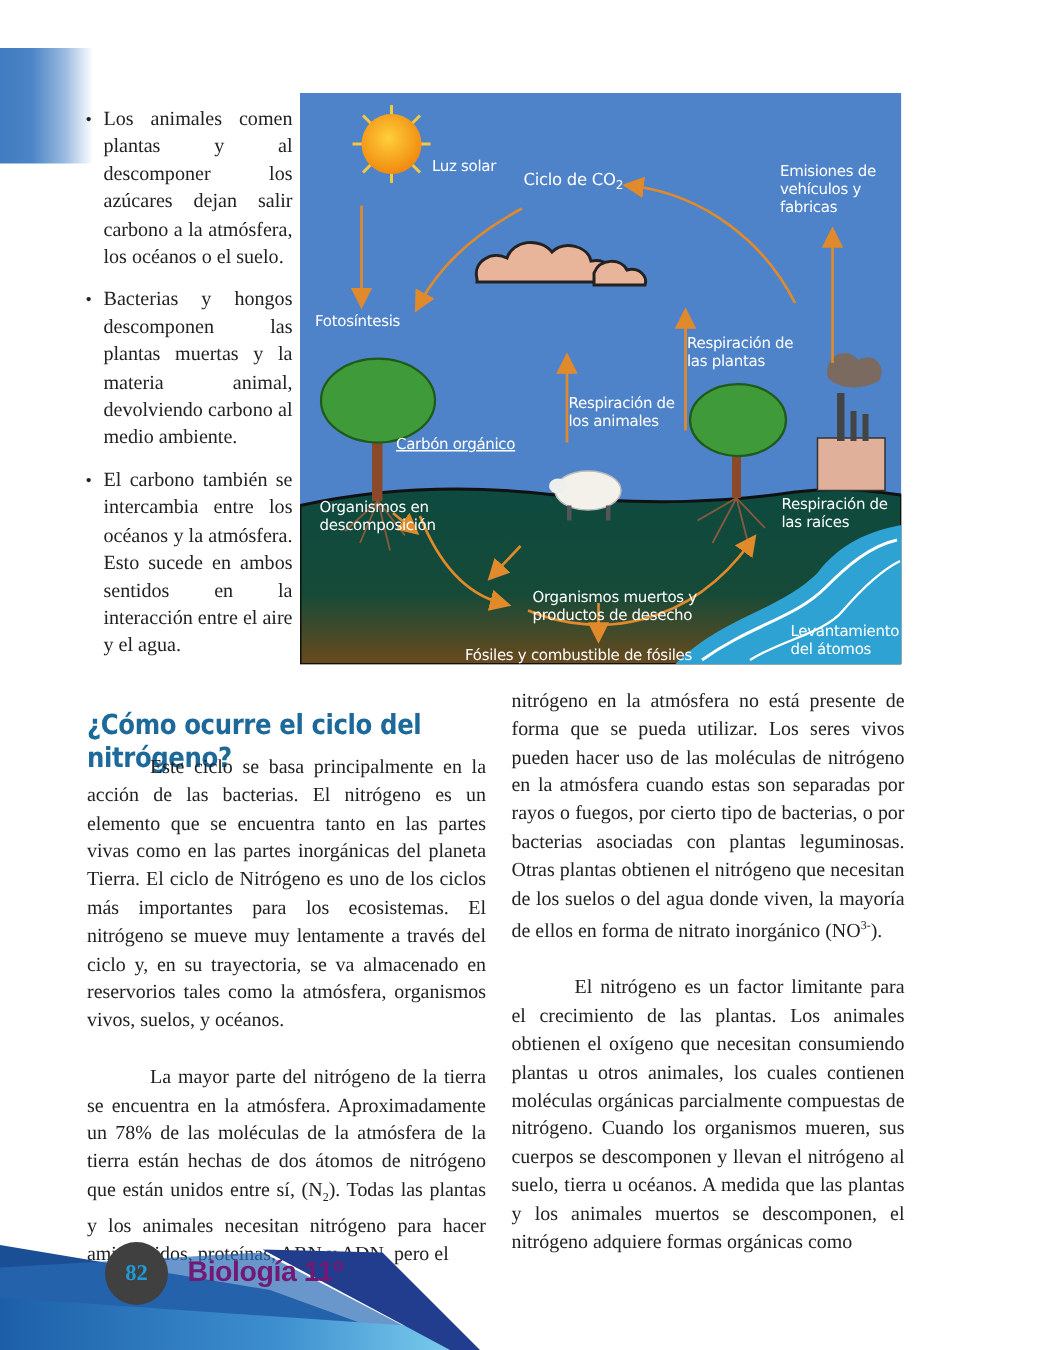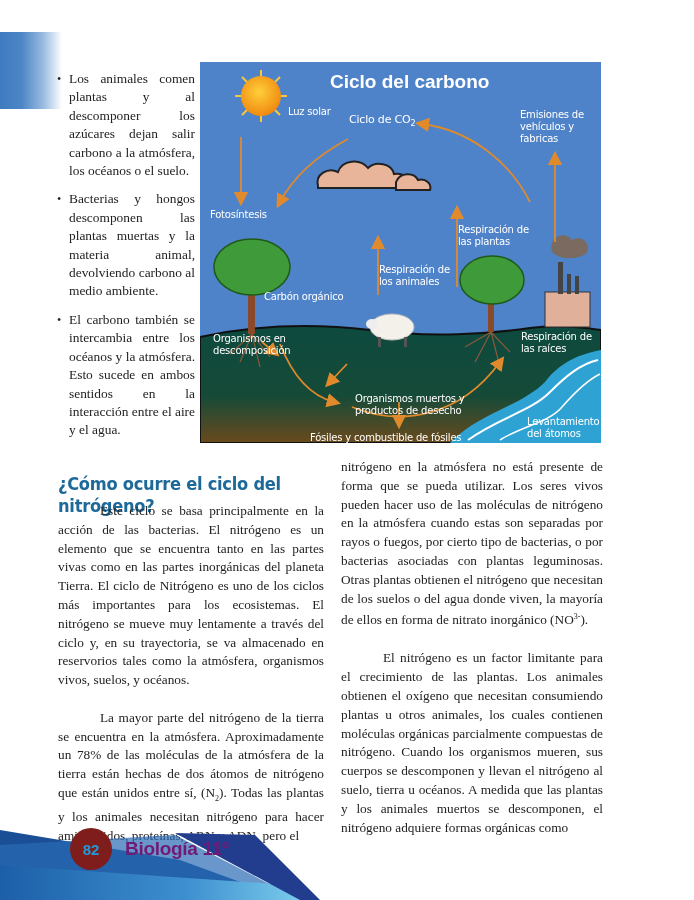--- a/index.html
+++ b/index.html
@@ -14,21 +14,21 @@
   .dlabel { position: absolute; color: #fff; font-family: "DejaVu Sans", sans-serif; font-size: 10px; line-height: 12px; white-space: nowrap; letter-spacing: -0.2px; }
   .dtitle { position: absolute; left: 130px; top: 9px; color: #fff; font-family: "Liberation Sans", sans-serif; font-weight: bold; font-size: 19px; }
   .section-title { position: absolute; left: 58px; top: 458px; width: 270px; font-family: "DejaVu Sans", sans-serif; font-weight: bold; font-size: 18.5px; line-height: 22px; color: #1d6a9a; letter-spacing: -0.3px; transform: scaleX(0.88); transform-origin: left top; }
   .col { position: absolute; font-size: 13.3px; line-height: 18.8px; text-align: justify; }
   .col p { margin: 0; text-indent: 42px; }
   .col p.noindent { text-indent: 0; }
   .col p + p { margin-top: 18.8px; }
   .col-left { left: 58px; top: 502px; width: 266px; }
   .col-right { left: 341px; top: 458px; width: 262px; }
   .footer { position: absolute; left: 0; top: 815px; width: 694px; height: 85px; }
-  .page-circle { position: absolute; left: 70px; top: 828px; width: 42px; height: 42px; border-radius: 50%; background: #7f1d1d; display: flex; align-items: center; justify-content: center; font-family: Liberation Sans, sans-serif; font-weight: bold; font-size: 15px; color: #1f9ad6; }
+  .page-circle { position: absolute; left: 70px; top: 828px; width: 42px; height: 42px; border-radius: 50%; background: #404040; display: flex; align-items: center; justify-content: center; font-family: Liberation Serif, serif; font-weight: bold; font-size: 15px; color: #1f9ad6; }
   .book-title { position: absolute; left: 125px; top: 838px; font-family: "Liberation Sans", sans-serif; font-weight: bold; font-size: 19px; color: #701a75; letter-spacing: -0.3px; }
   sub, sup { font-size: 8px; }
 </style>
 </head>
 <body>
 
 <div class="corner-tab"></div>
 
 <div class="bullets">
   <div class="bullet">
@@ -106,38 +106,37 @@
       <line x1="355" y1="180" x2="355" y2="96"></line>
       <line x1="257" y1="225" x2="257" y2="150"></line>
       <line x1="178" y1="233" x2="178" y2="180"></line>
       <path d="M62,280 L74,290"></path>
       <path d="M80,282 C95,320 115,335 134,340"></path>
       <path d="M147,302 L130,320"></path>
       <path d="M152,345 C200,365 260,355 300,300"></path>
       <line x1="199" y1="340" x2="199" y2="360"></line>
     </g>
   </svg>
-  <div class="dtitle">Ciclo del carbono</div>
   <div class="dlabel" style="left:88px;top:44px;">Luz solar</div>
   <div class="dlabel" style="left:149px;top:52px;font-size:11px;"><span>Ciclo de CO</span><sub>2</sub></div>
   <div class="dlabel" style="left:320px;top:47px;">
     <div>Emisiones de</div>
     <div>vehículos      y</div>
     <div>fabricas</div>
   </div>
   <div class="dlabel" style="left:10px;top:147px;">Fotosíntesis</div>
   <div class="dlabel" style="left:258px;top:162px;">
     <div>Respiración  de</div>
     <div>las plantas</div>
   </div>
   <div class="dlabel" style="left:179px;top:202px;">
     <div>Respiración   de</div>
     <div>los animales</div>
   </div>
-  <div class="dlabel" style="left:64px;top:229px;">Carbón orgánico</div>
+  <div class="dlabel" style="left:64px;top:229px;text-decoration:underline;">Carbón orgánico</div>
   <div class="dlabel" style="left:13px;top:271px;">
     <div>Organismos   en</div>
     <div>descomposición</div>
   </div>
   <div class="dlabel" style="left:155px;top:287px;margin-top:44px;">
     <div>Organismos muertos y</div>
     <div>productos de desecho</div>
   </div>
   <div class="dlabel" style="left:321px;top:269px;">
     <div>Respiración  de</div>

